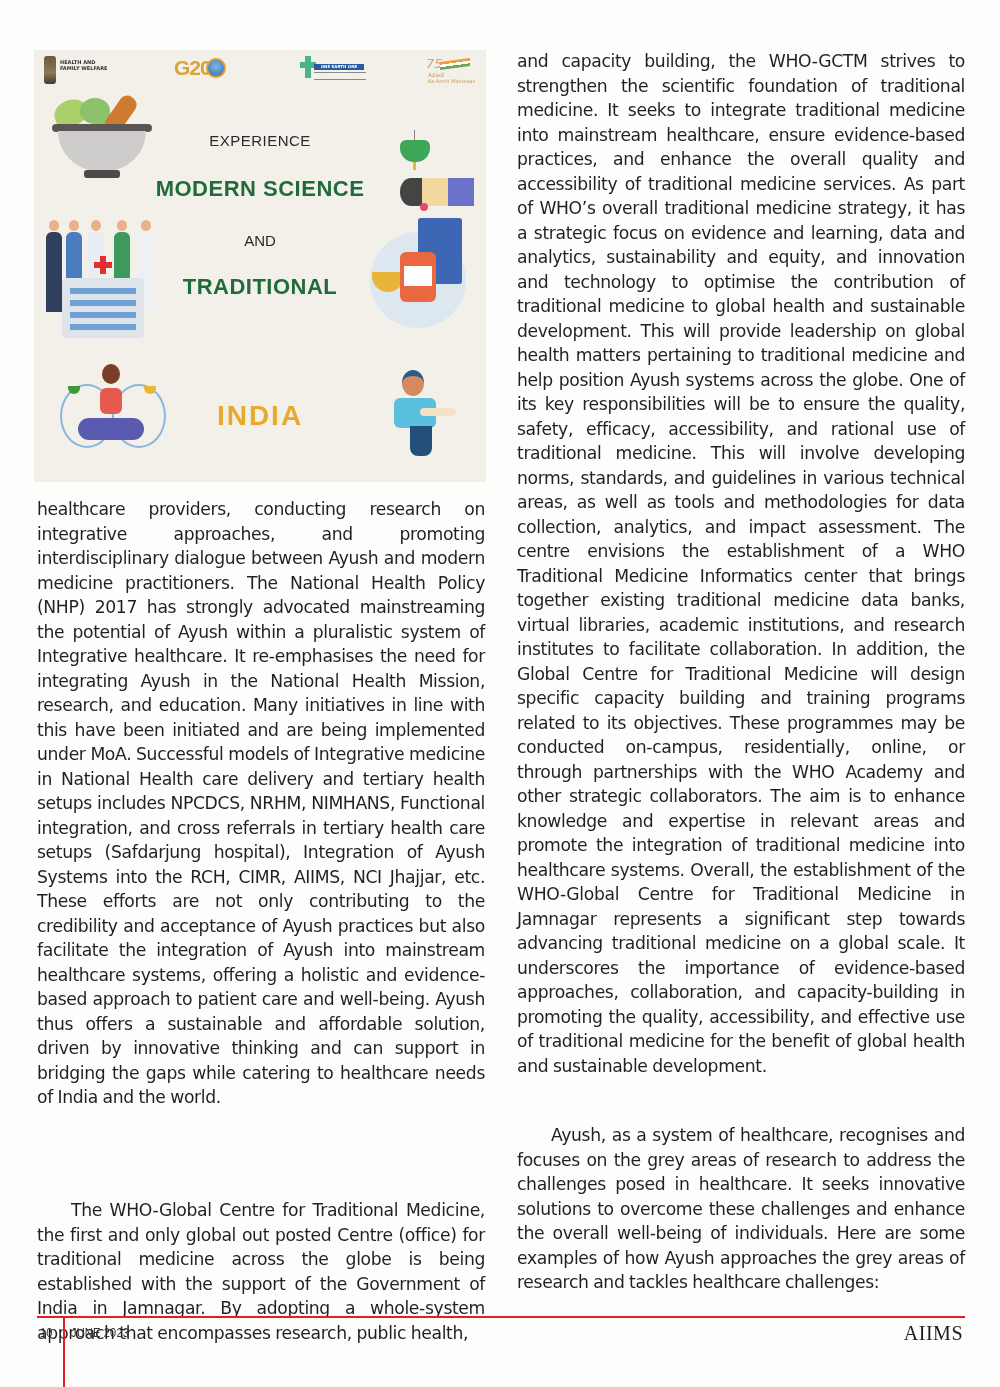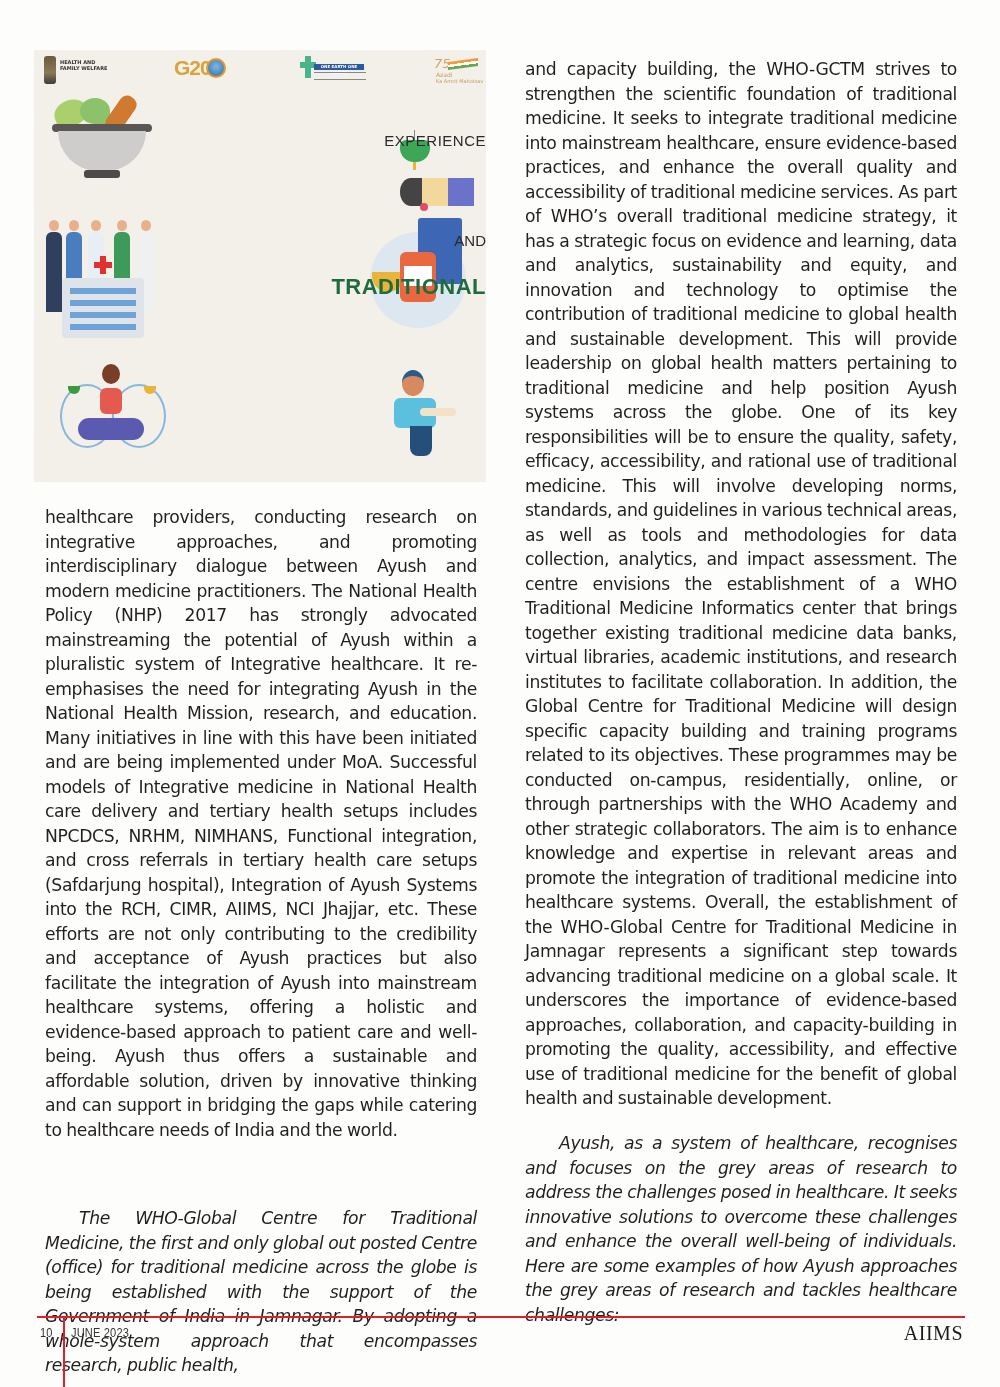--- a/index.html
+++ b/index.html
@@ -21,27 +21,27 @@
   .logo-mohfw .txt { position: absolute; left: 18px; top: 3px; font-size: 5px; line-height: 6px; font-weight: bold; color: #333; white-space: pre; }
   .logo-g20 { left: 140px; width: 70px; }
   .logo-g20 .g20 { position: absolute; left: 0; top: 0; font-family: "Liberation Sans", sans-serif; font-size: 21px; font-weight: bold; color: #d9a43a; letter-spacing: -1px; }
   .logo-g20 .globe { position: absolute; left: 32px; top: 2px; width: 20px; height: 20px; border-radius: 50%; background: radial-gradient(circle at 50% 40%, #7fb6e3, #2f6fae); border: 2px solid #e39b2c; box-sizing: border-box; }
   .logo-oneearth { left: 266px; width: 70px; }
   .logo-oneearth .cross { position: absolute; left: 0; top: 0; width: 16px; height: 22px; }
   .logo-oneearth .cross:before { content: ""; position: absolute; left: 5px; top: 0; width: 6px; height: 22px; background: #48b48a; }
   .logo-oneearth .cross:after { content: ""; position: absolute; left: 0; top: 6px; width: 16px; height: 6px; background: #48b48a; }
   .logo-oneearth .bar { position: absolute; left: 14px; top: 8px; width: 50px; height: 6px; background: #2c5aa0; color: #fff; font-size: 4px; line-height: 6px; text-align: center; font-weight: bold; }
   .logo-oneearth .sub { position: absolute; left: 14px; top: 16px; width: 52px; height: 6px; border-top: 1px solid #888; border-bottom: 1px solid #888; }
-  .logo-azadi { left: 398px; width: 55px; }
+  .logo-azadi { left: 390px; width: 55px; }
   .logo-azadi .n75 { position: absolute; left: 2px; top: 0; font-size: 13px; color: #caa46a; font-style: italic; }
   .logo-azadi .flag { position: absolute; left: 16px; top: 4px; width: 30px; height: 8px; background: linear-gradient(#f49b3a 33%, #ffffff 33% 66%, #6aa84f 66%); transform: skewY(-8deg); }
   .logo-azadi .t1 { position: absolute; left: 4px; top: 15px; font-size: 6px; color: #c89a5a; }
   .logo-azadi .t2 { position: absolute; left: 4px; top: 22px; font-size: 5px; color: #c89a5a; white-space: nowrap; }
 
-  .poster-text { position: absolute; left: 0; width: 100%; text-align: right; font-family: "Liberation Sans", sans-serif; }
+  .poster-text { position: absolute; left: 0; width: 100%; text-align: center; font-family: "Liberation Sans", sans-serif; }
   .pt-experience { top: 82px; left: 0; font-size: 15px; color: #2a2a2a; letter-spacing: 0.5px; }
   .pt-modern { top: 126px; font-size: 22px; font-weight: bold; color: #1f6b3b; letter-spacing: 0.5px; }
   .pt-and { top: 182px; font-size: 15px; color: #2a2a2a; }
   .pt-trad { top: 224px; font-size: 22px; font-weight: bold; color: #1f6b3b; letter-spacing: 0.5px; }
   .pt-med { top: 257px; font-size: 22px; font-weight: bold; color: #1f6b3b; letter-spacing: 0.5px; }
   .pt-together { top: 312px; font-size: 15px; color: #1e1e1e; letter-spacing: 0.3px; }
   .pt-india { top: 350px; font-size: 28px; font-weight: bold; color: #e8aa2e; letter-spacing: 2px; }
 
   
   .illus { position: absolute; }
@@ -89,26 +89,26 @@
   .kid .head { position: absolute; left: 12px; top: 0; width: 22px; height: 26px; background: #d78a5f; border-radius: 50%; border-top: 6px solid #2e5a88; box-sizing: border-box; }
   .kid .shirt { position: absolute; left: 4px; top: 28px; width: 42px; height: 30px; background: #5bc0de; border-radius: 6px; }
   .kid .pants { position: absolute; left: 20px; top: 56px; width: 22px; height: 30px; background: #244f7a; border-radius: 0 0 8px 8px; }
   .kid .arm { position: absolute; left: 30px; top: 38px; width: 36px; height: 8px; background: #f3e2c6; border-radius: 4px; }
 
   
   .col {
     position: absolute; font-family: "DejaVu Sans", sans-serif; font-size: 17.2px; line-height: 24.5px;
     color: #231f20; text-align: justify; hyphens: none; letter-spacing: -0.35px; word-spacing: -0.5px;
   }
-  .col p { margin: 8px; }
+  .col p { margin: 0; }
   .col-left-a { left: 37px; top: 497px; width: 448px; }
   .col-left-b { left: 37px; top: 1198px; width: 448px; }
   .col-right-a { left: 517px; top: 49px; width: 448px; }
   .col-right-b { left: 517px; top: 1123px; width: 448px; }
-  .indent { text-indent: 34px; font-style: italic; }
+  .indent { text-indent: 34px; }
   .heading {
     position: absolute; left: 517px; top: 1089px; font-family: "DejaVu Sans", sans-serif; font-weight: bold;
     font-size: 17px; color: #1e8a2e; letter-spacing: -0.3px;
   }
 
   
   .footer-rule { position: absolute; left: 37px; top: 1316px; width: 928px; height: 2px; background: #e41e26; }
   .footer-vrule { position: absolute; left: 63px; top: 1316px; width: 2px; height: 71px; background: #e41e26; }
   .folio { position: absolute; left: 40px; top: 1325px; font-family: "Liberation Sans", sans-serif; font-size: 13px; color: #333; transform: scaleX(0.85); transform-origin: left; }
   .issue { position: absolute; left: 71px; top: 1325px; font-family: "Liberation Sans", sans-serif; font-size: 13px; color: #333; transform: scaleX(0.85); transform-origin: left; letter-spacing: 0.2px; }
@@ -190,22 +190,24 @@
         <div class="legs"></div>
     </div>
     <div class="illus kid">
       <div class="head"></div>
         <div class="shirt"></div>
         <div class="pants"></div>
         <div class="arm"></div>
     </div>
 
     <div class="poster-text pt-experience">EXPERIENCE</div>
+    <div class="poster-text pt-modern">MODERN SCIENCE</div>
     <div class="poster-text pt-trad">TRADITIONAL</div>
     <div class="poster-text pt-and">AND</div>
+    <div class="poster-text pt-india">INDIA</div>
   </div>
 
   <div class="col col-left-a">
     <p>healthcare providers, conducting research on integrative approaches, and promoting interdisciplinary dialogue between Ayush and modern medicine practitioners. The National Health Policy (NHP) 2017 has strongly advocated mainstreaming the potential of Ayush within a pluralistic system of Integrative healthcare. It re-emphasises the need for integrating Ayush in the National Health Mission, research, and education. Many initiatives in line with this have been initiated and are being implemented under MoA. Successful models of Integrative medicine in National Health care delivery and tertiary health setups includes NPCDCS, NRHM, NIMHANS, Functional integration, and cross referrals in tertiary health care setups (Safdarjung hospital), Integration of Ayush Systems into the RCH, CIMR, AIIMS, NCI Jhajjar, etc. These efforts are not only contributing to the credibility and acceptance of Ayush practices but also facilitate the integration of Ayush into mainstream healthcare systems, offering a holistic and evidence-based approach to patient care and well-being. Ayush thus offers a sustainable and affordable solution, driven by innovative thinking and can support in bridging the gaps while catering to healthcare needs of India and the world.</p>
   </div>
   <div class="col col-left-b">
     <p class="indent">The WHO-Global Centre for Traditional Medicine, the first and only global out posted Centre (office) for traditional medicine across the globe is being established with the support of the Government of India in Jamnagar. By adopting a whole-system approach that encompasses research, public health,</p>
   </div>
 
   <div class="col col-right-a">

